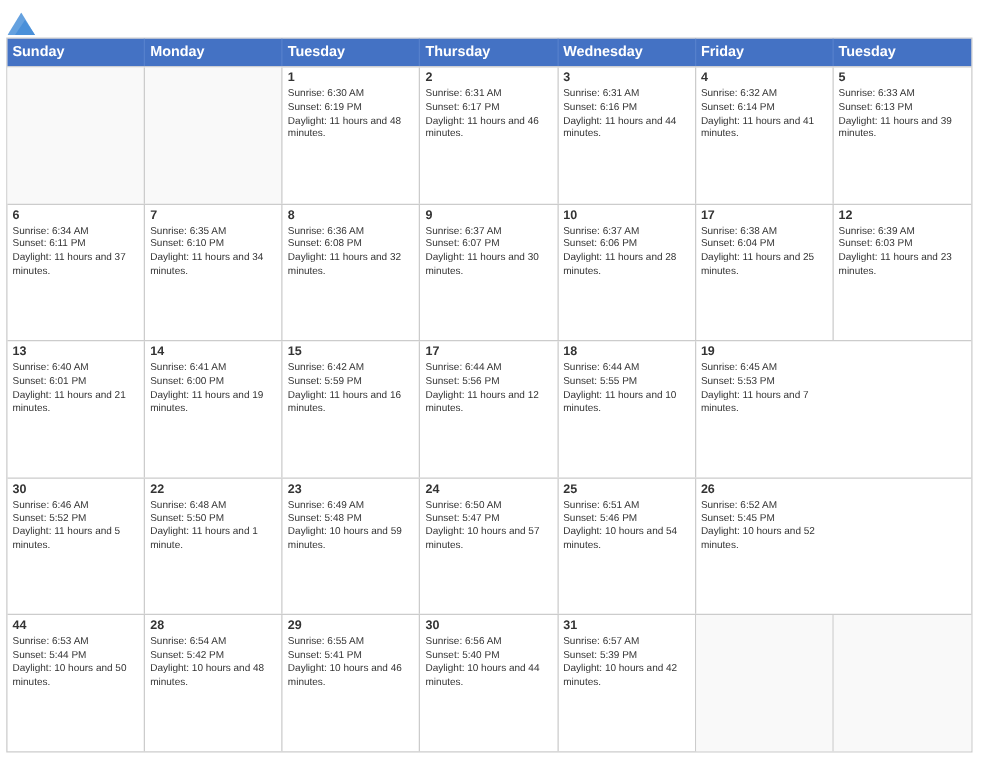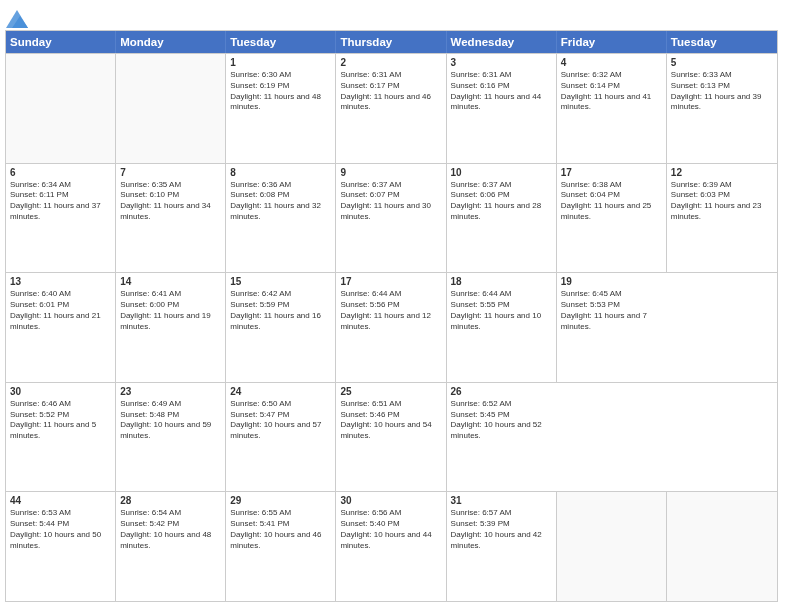--- a/index.html
+++ b/index.html
@@ -223,20 +223,24 @@
             <div class="day-num">19</div>
             <div class="day-info">Sunrise: 6:45 AM<br>Sunset: 5:53 PM<br>Daylight: 11 hours and 7 minutes.</div>
           </div>
         </div>
         <div class="cal-row">
           <div class="cal-cell">
             <div class="day-num">30</div>
             <div class="day-info">Sunrise: 6:46 AM<br>Sunset: 5:52 PM<br>Daylight: 11 hours and 5 minutes.</div>
           </div>
           <div class="cal-cell">
+            <div class="day-num">22</div>
+            <div class="day-info">Sunrise: 6:48 AM<br>Sunset: 5:50 PM<br>Daylight: 11 hours and 1 minute.</div>
+          </div>
+          <div class="cal-cell">
             <div class="day-num">23</div>
             <div class="day-info">Sunrise: 6:49 AM<br>Sunset: 5:48 PM<br>Daylight: 10 hours and 59 minutes.</div>
           </div>
           <div class="cal-cell">
             <div class="day-num">24</div>
             <div class="day-info">Sunrise: 6:50 AM<br>Sunset: 5:47 PM<br>Daylight: 10 hours and 57 minutes.</div>
           </div>
           <div class="cal-cell">
             <div class="day-num">25</div>
             <div class="day-info">Sunrise: 6:51 AM<br>Sunset: 5:46 PM<br>Daylight: 10 hours and 54 minutes.</div>

